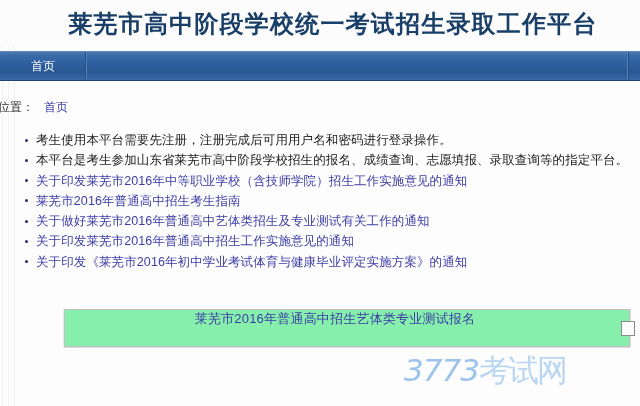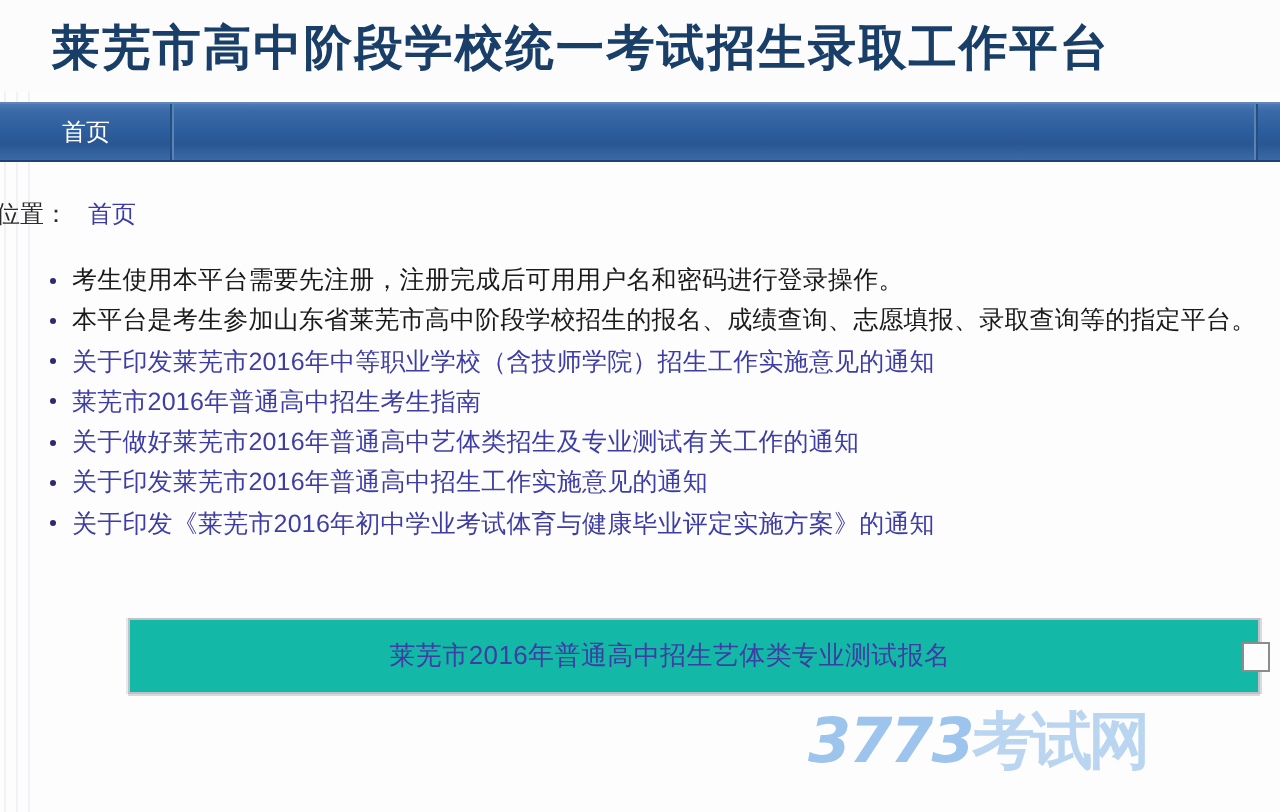--- a/index.html
+++ b/index.html
@@ -38,21 +38,21 @@
   #banner {
     position: absolute;
     left: 0; top: 0;
     width: 640px; height: 46px;
     background: #fcfcfd;
   }
   #site-title {
     position: absolute;
     left: 0; top: 8px;
     width: 640px;
-    text-align: left;
+    text-align: center;
     font-family: "DejaVu Serif", "Liberation Serif", serif;
     font-size: 24px;
     font-weight: 700;
     letter-spacing: 1.2px;
     color: #193f68;
     white-space: nowrap;
     padding-left: 26px;
     box-sizing: border-box;
   }
 
@@ -141,26 +141,25 @@
   #notice-list li.link {
     color: #3d3da5;
     cursor: pointer;
   }
 
   
   #panel {
     position: absolute;
     left: 64px; top: 309px;
     width: 566px; height: 38px;
-    background: #14b8a6;
+    background: #86efac;
     border: 1px solid #bfc1c6;
     box-shadow: 0 1px 0 #d8dade, 1px 0 0 #d8dade, -1px 0 0 #e7e8ec;
     box-sizing: border-box;
     display: flex;
-    align-items: center;
     justify-content: center;
   }
   #panel-link {
     font-size: 13px;
     color: #3d3da5;
     cursor: pointer;
     white-space: nowrap;
     letter-spacing: 0.2px;
     margin-left: -24px;
   }
@@ -182,21 +181,21 @@
     width: 232px;
     height: 48px;
     pointer-events: none;
     user-select: none;
   }
   #wm-main {
     position: absolute;
     left: 0; top: 0;
     font-family: "DejaVu Sans", sans-serif;
     font-size: 31px;
-    font-weight: 700;
+    font-weight: 400;
     font-style: italic;
     letter-spacing: -1px;
     color: #9dc4ec;
     white-space: nowrap;
   }
   #wm-main .wm-cn {
     color: #b9d5f0;
     font-style: normal;
     letter-spacing: -2px;
   }

